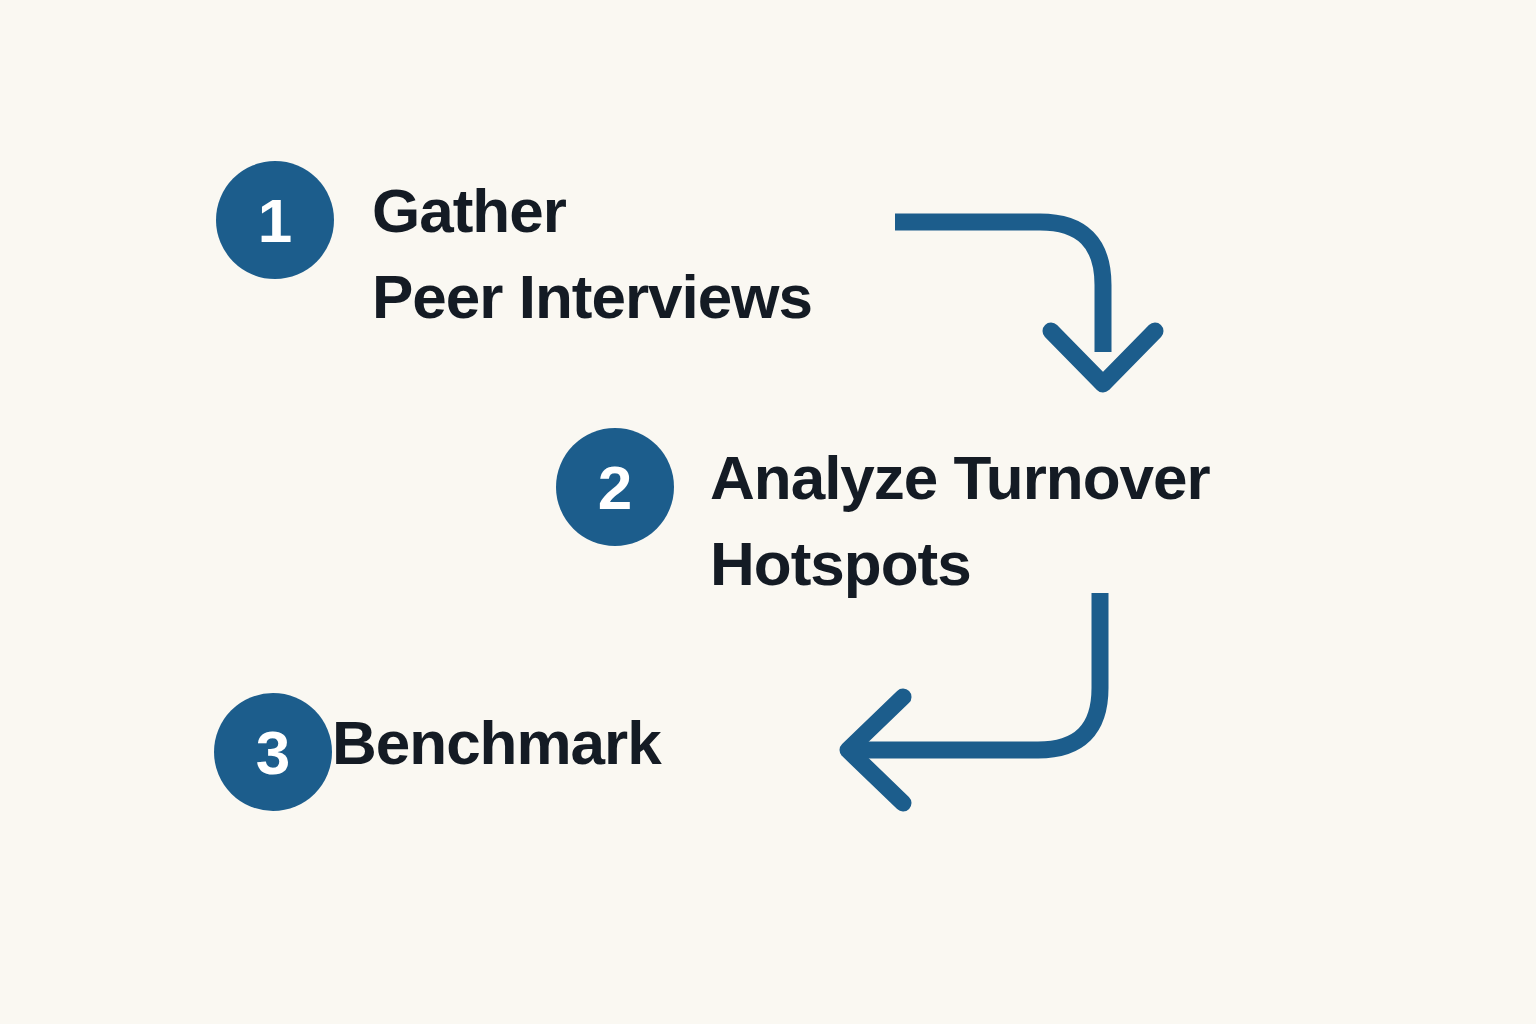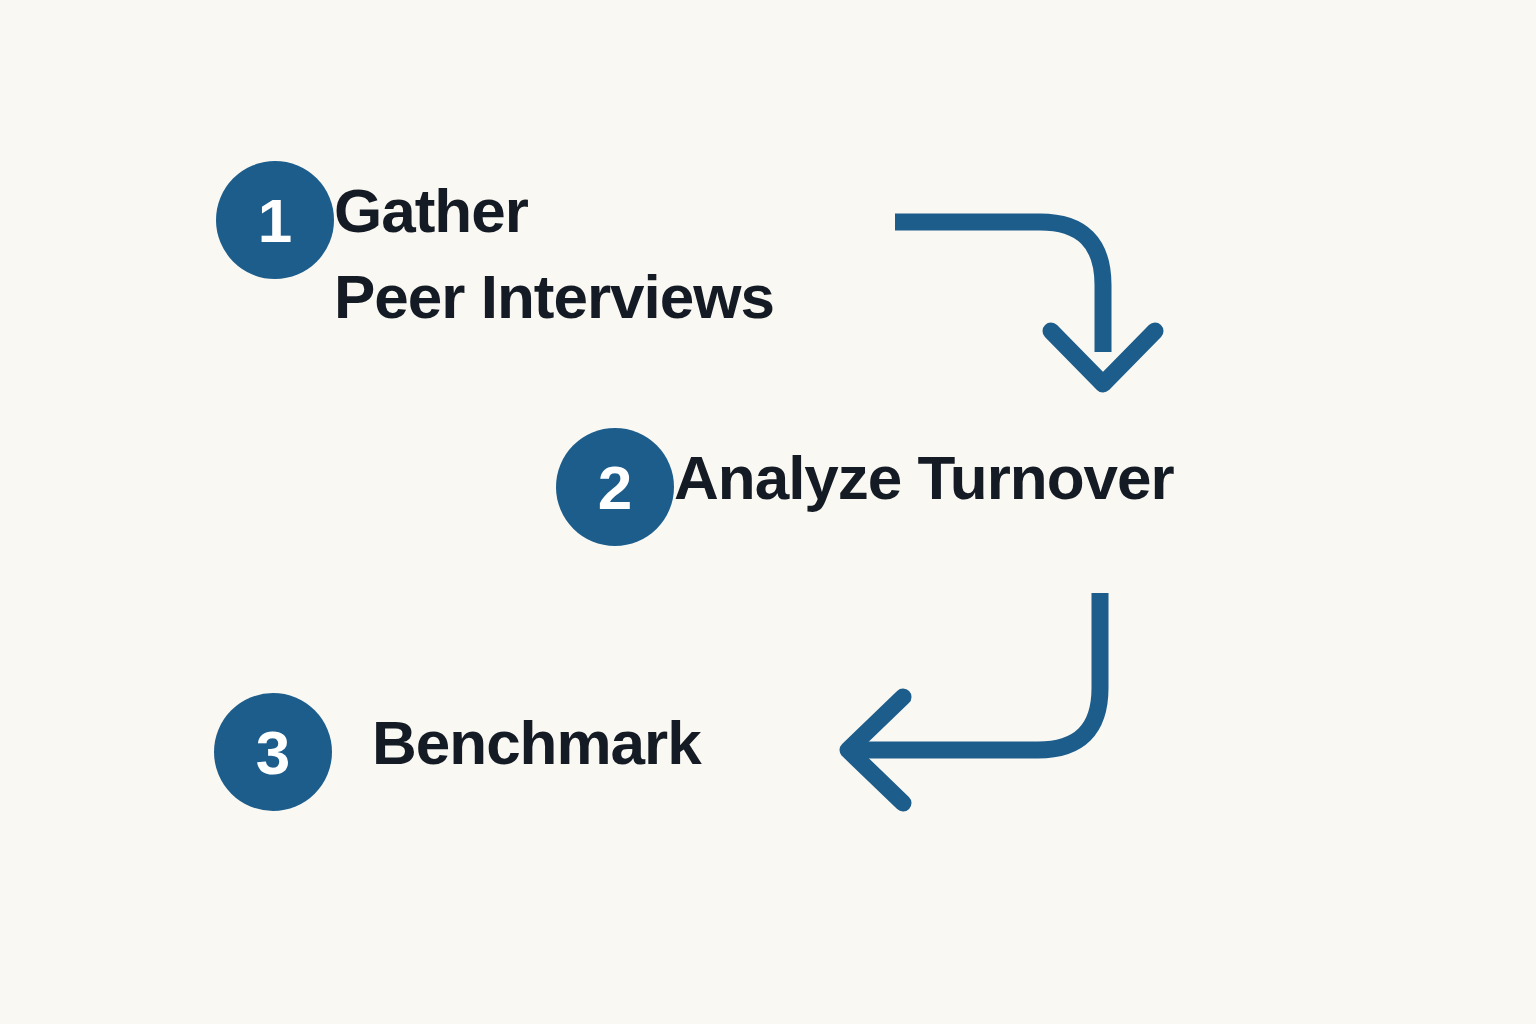--- a/index.html
+++ b/index.html
@@ -34,25 +34,25 @@
   }
   .label {
     color: #141B24;
     font-size: 62px;
     font-weight: 700;
     line-height: 86px;
     letter-spacing: -1px;
     white-space: nowrap;
   }
   #step1 { left: 216px; top: 161px; }
-  #step1 .label { margin-top: 7px; }
+  #step1 .label { margin-left: 38px; margin-top: 7px; }
   #step2 { left: 556px; top: 428px; }
-  #step2 .label { margin-top: 7px; }
+  #step2 .label { margin-left: 36px; margin-top: 7px; }
   #step3 { left: 214px; top: 693px; }
-  #step3 .label { margin-left: 40px; margin-top: 7px; }
+  #step3 .label { margin-top: 7px; }
   #arrows {
     position: absolute;
     left: 0;
     top: 0;
     width: 1536px;
     height: 1024px;
   }
 </style>
 </head>
 <body>
@@ -64,20 +64,21 @@
     <div class="label">
       <div>Gather</div>
       <div>Peer Interviews</div>
     </div>
   </div>
 
   <div class="step" id="step2">
     <div class="badge">2</div>
     <div class="label">
       <div>Analyze Turnover</div>
+      <div>Hotspots</div>
     </div>
   </div>
 
   <div class="step" id="step3">
     <div class="badge">3</div>
     <div class="label">
       <div>Benchmark</div>
     </div>
   </div>
 

